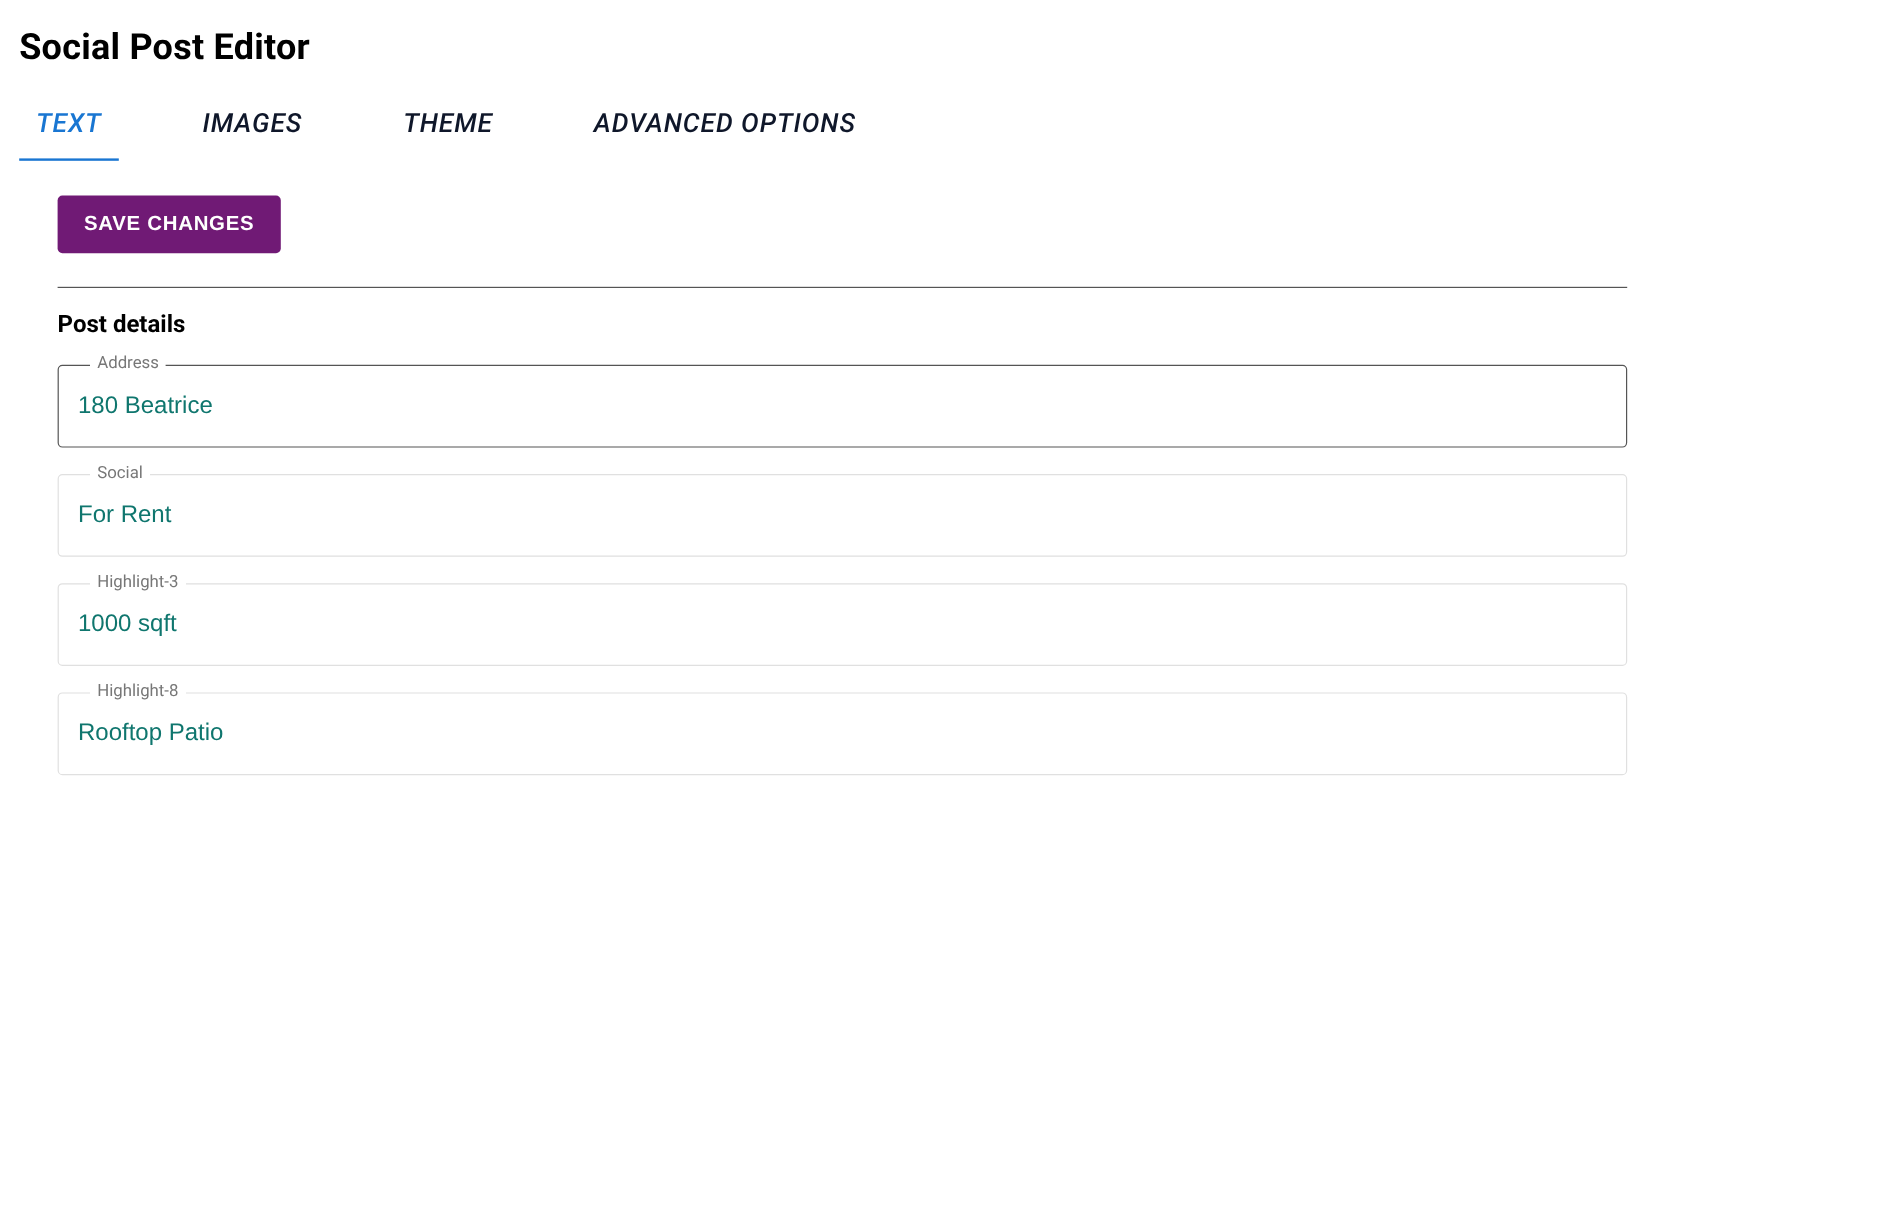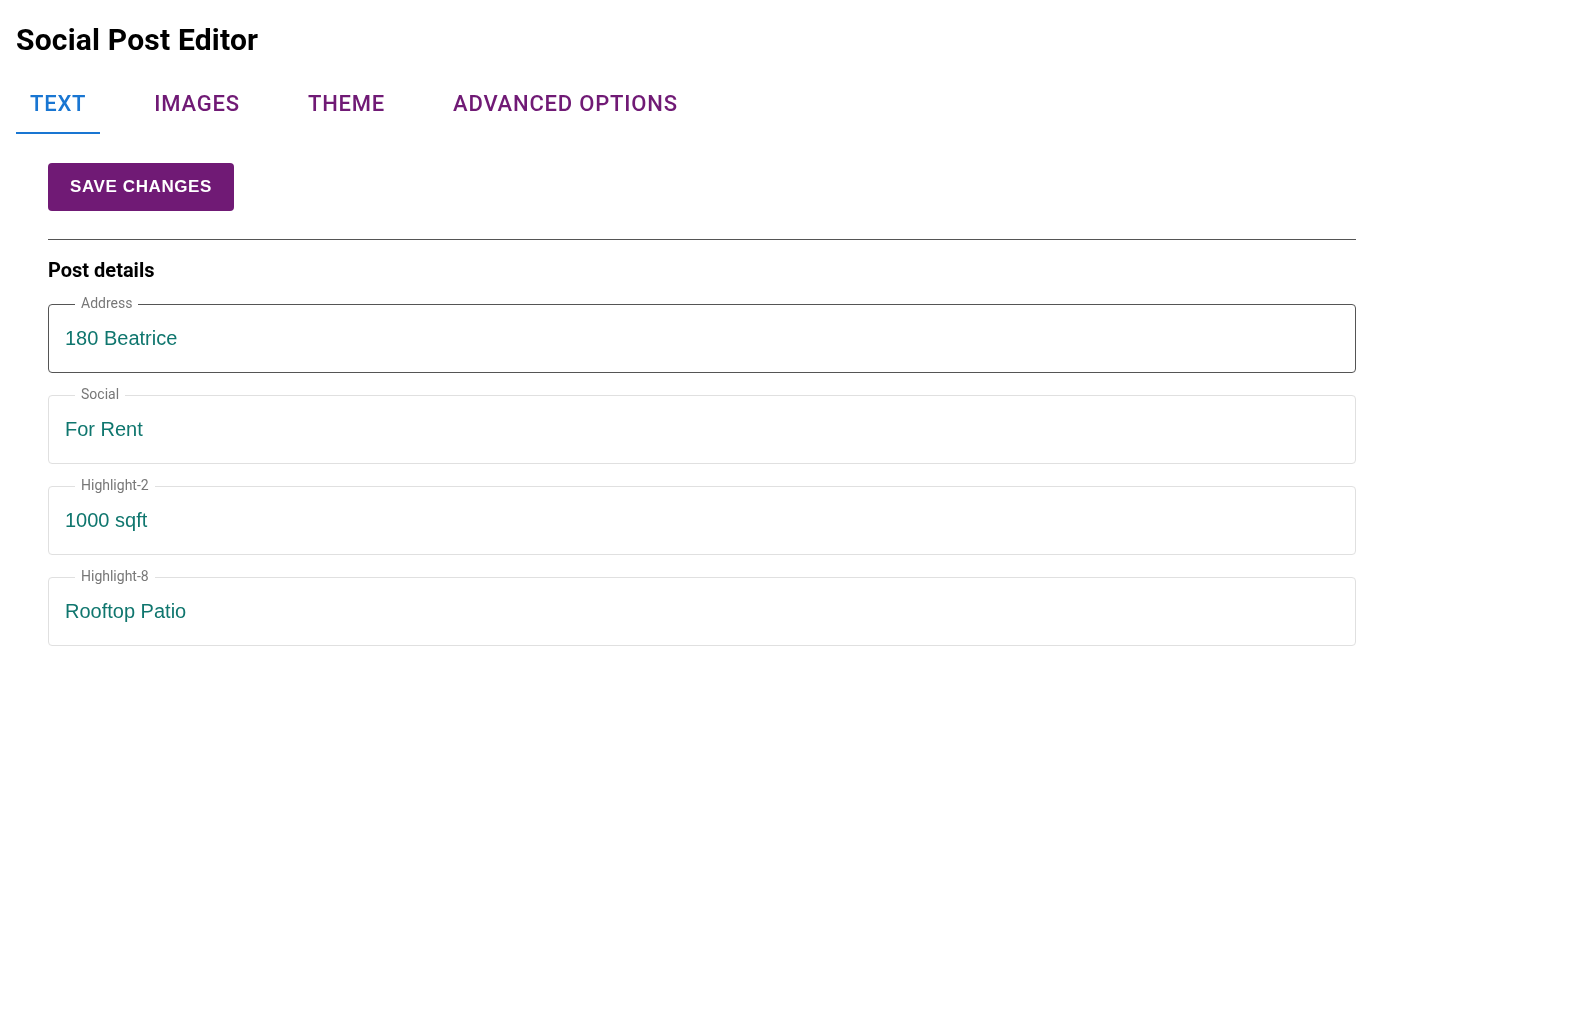--- a/index.html
+++ b/index.html
@@ -13,30 +13,31 @@
     color: #000000;
   }
   .page-title {
     font-size: 30px;
     font-weight: 700;
     margin: 6px 0 24px 0;
     letter-spacing: 0.2px;
   }
   .tabs {
     display: flex;
-    gap: 40px;
+    gap: 56px;
     border-bottom: 1px solid transparent;
     padding: 0 0 0 0;
     margin-bottom: 28px;
+    font-style: italic;
   }
   .tab {
     font-size: 22px;
     font-weight: 500;
     letter-spacing: 0.8px;
-    color: #701a75;
+    color: #0f172a;
     padding: 10px 14px 16px 14px;
     cursor: pointer;
     border-bottom: 2px solid transparent;
     text-transform: uppercase;
     user-select: none;
   }
   .tab.active {
     color: #1976d2;
     border-bottom: 2px solid #1976d2;
   }
@@ -119,21 +120,21 @@
     <input type="text" class="field-input" value="180 Beatrice" style="">
   </div>
 
   <div class="field">
     <span class="field-label">Social</span>
     <input type="text" class="field-input" value="For Rent" style="">
   </div>
 
 
   <div class="field">
-    <span class="field-label">Highlight-2</span>
+    <span class="field-label">Highlight-3</span>
     <input type="text" class="field-input" value="1000 sqft" style="">
   </div>
 
   <div class="field">
     <span class="field-label">Highlight-8</span>
     <input type="text" class="field-input" value="Rooftop Patio" style="">
   </div>
 
 </div>
 

